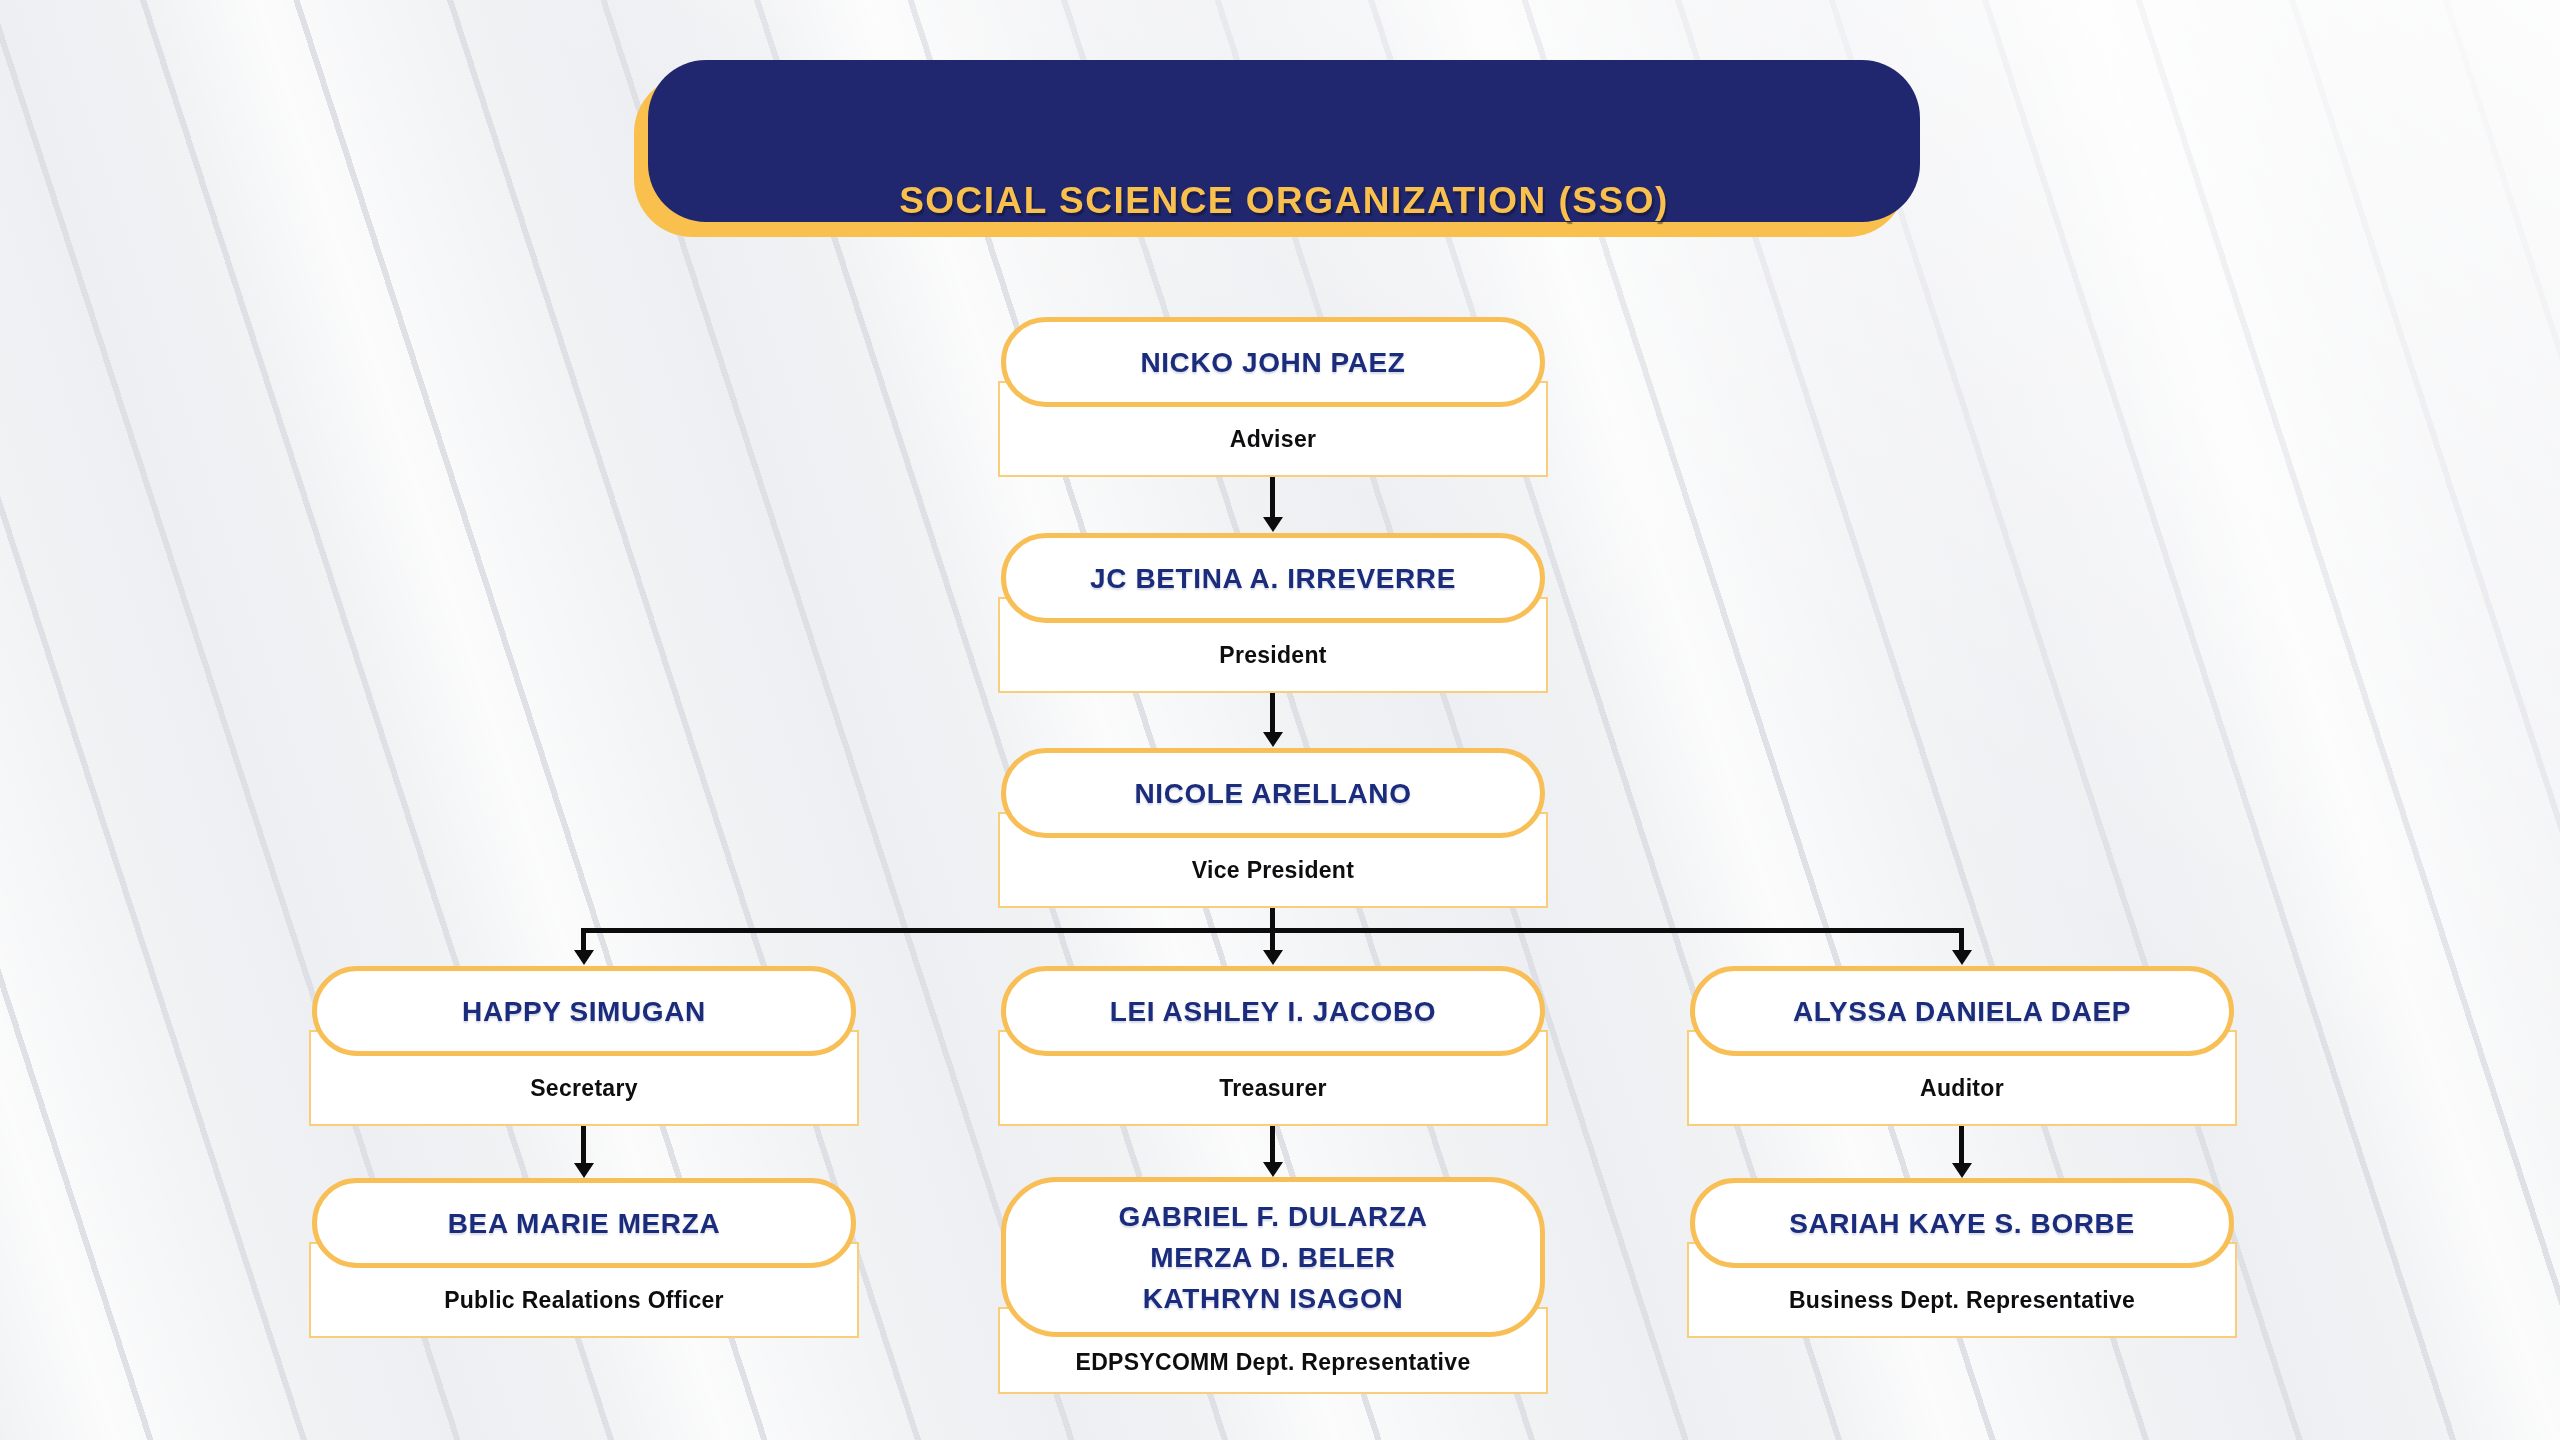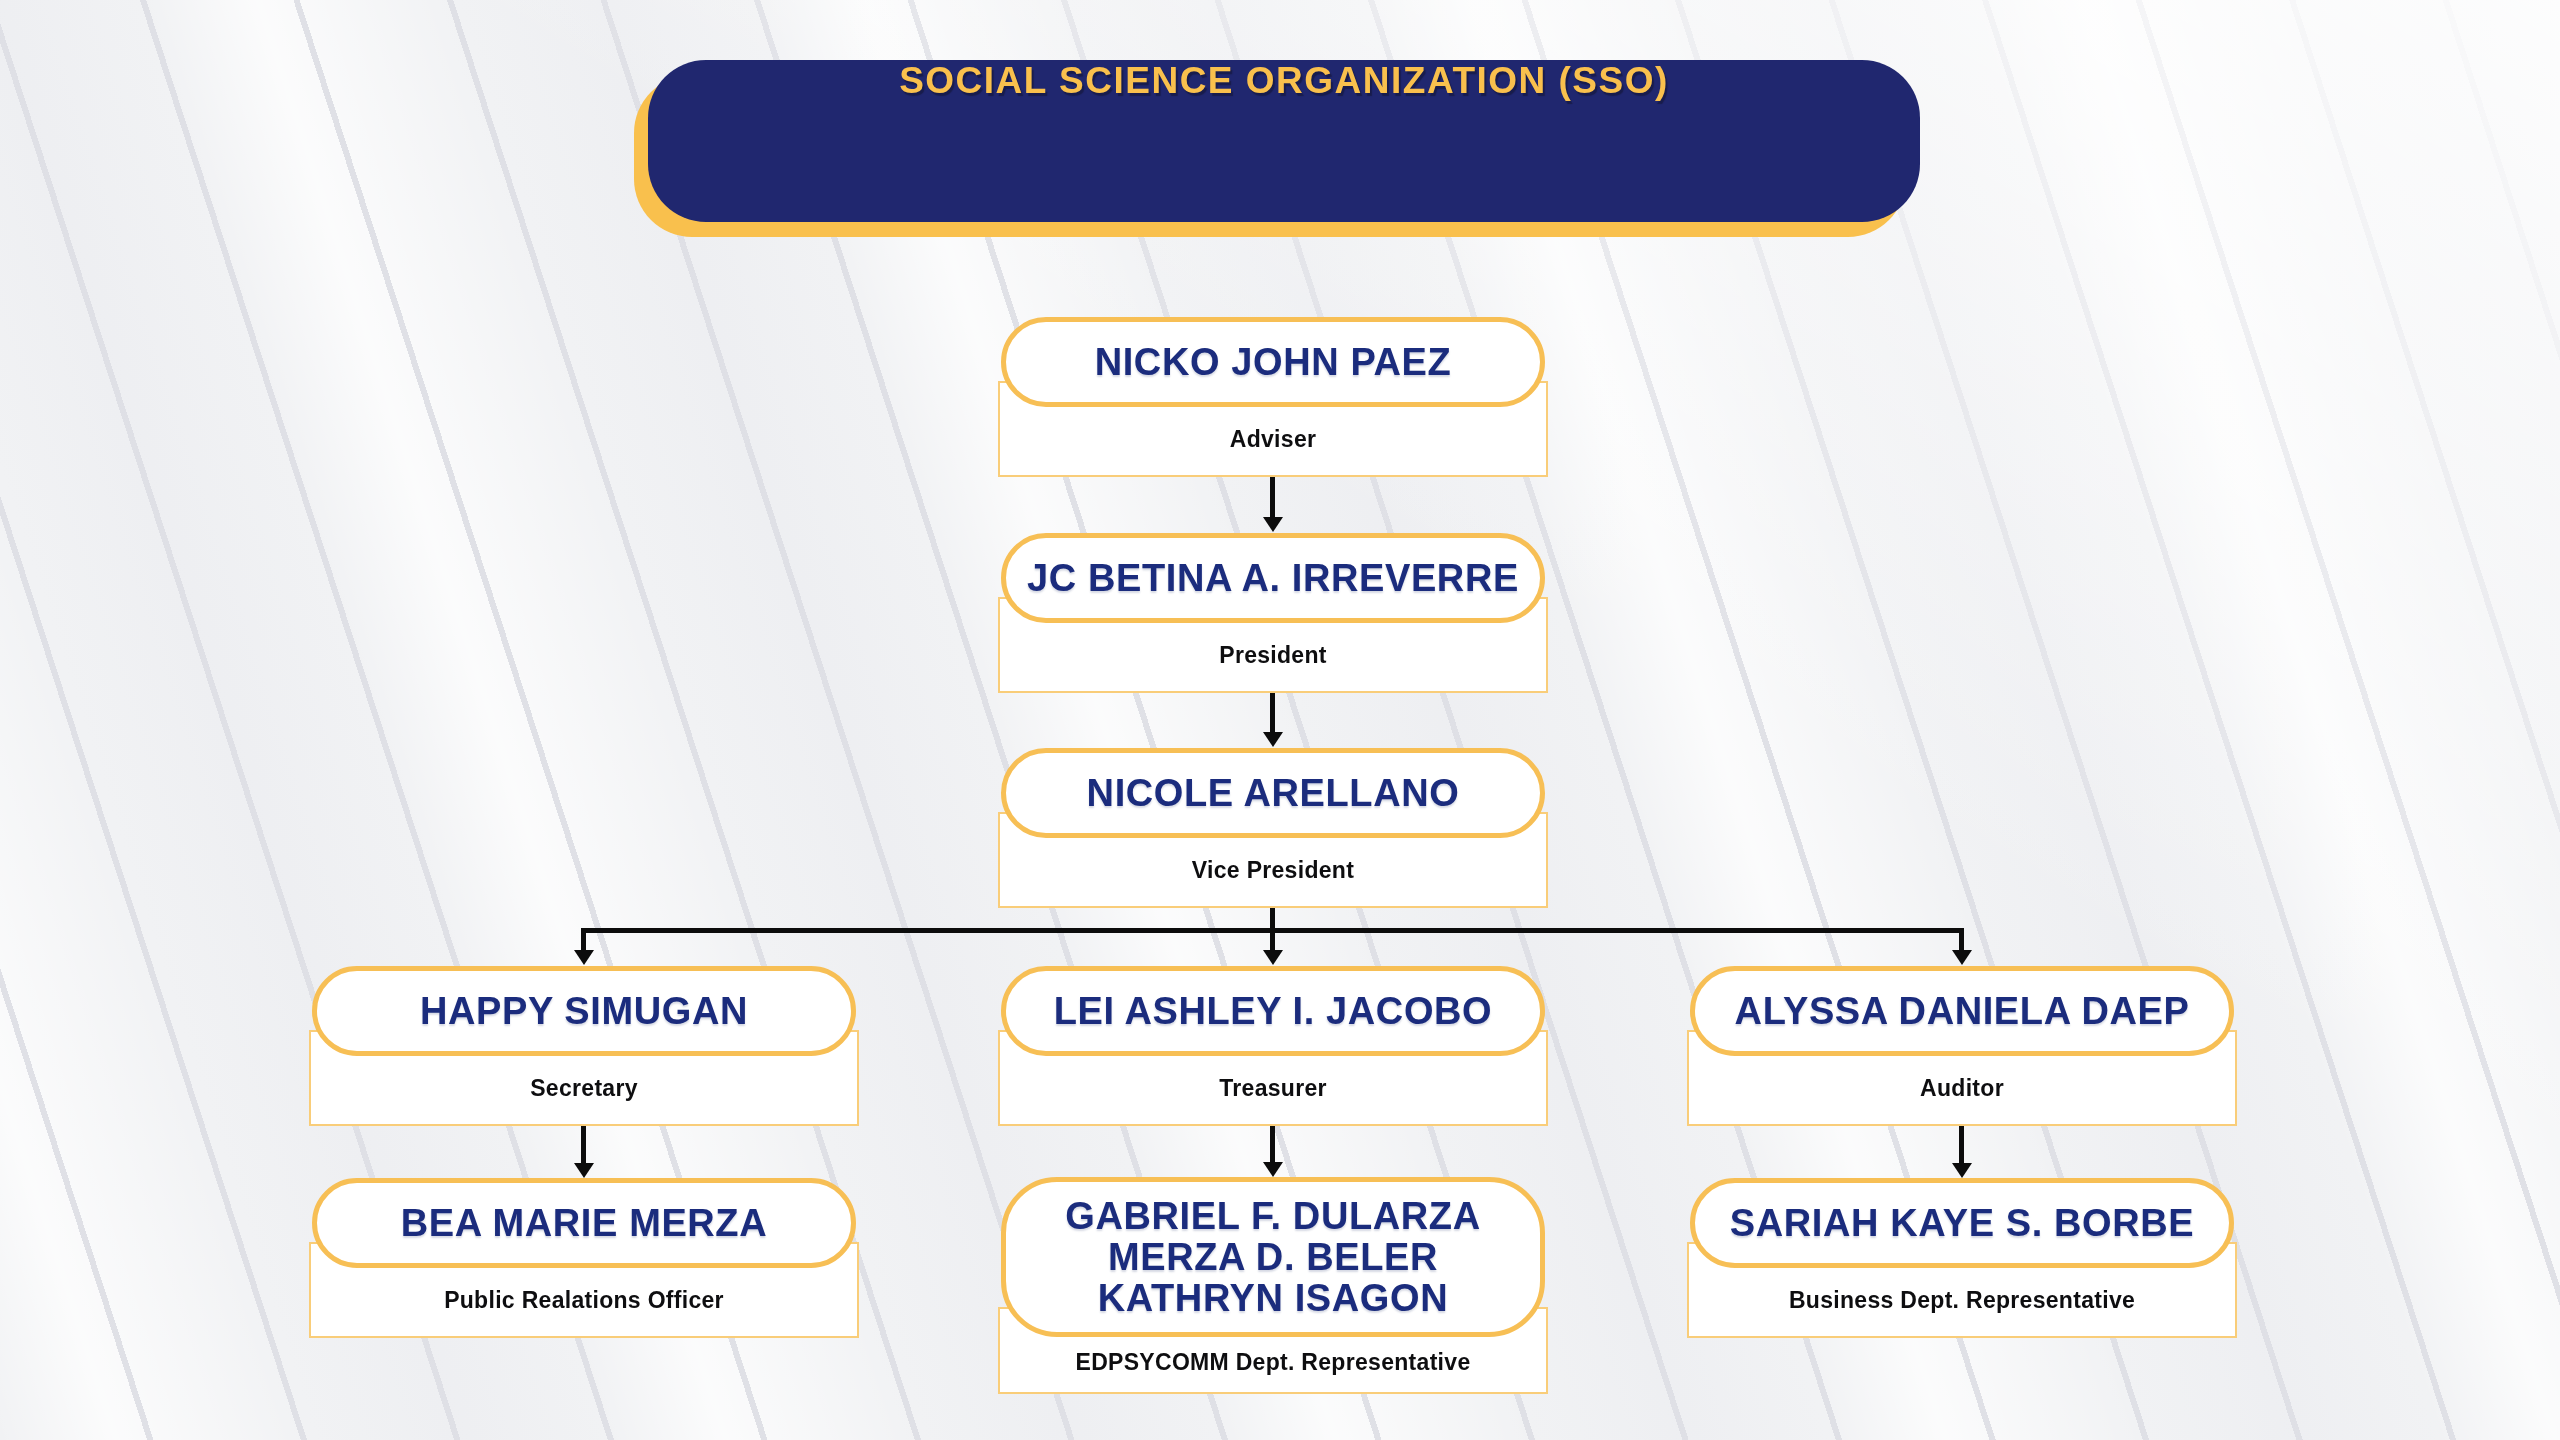--- a/index.html
+++ b/index.html
@@ -41,21 +41,21 @@
     border-radius: 58px;
   }
   .header-navy {
     position: absolute;
     inset: 0;
     background: #20276f;
     border-radius: 58px;
     display: flex;
     flex-direction: column;
     align-items: center;
-    justify-content: space-between;
+    justify-content: flex-end;
     gap: 10px;
   }
   .header-title {
     color: #f9c04d;
     font-size: 37px;
     font-weight: 700;
     letter-spacing: 1.5px;
     text-shadow: 2px 3px 1px rgba(15, 15, 35, 0.45);
     white-space: nowrap;
   }
@@ -88,21 +88,21 @@
     border-radius: 52px;
     box-sizing: border-box;
     display: flex;
     flex-direction: column;
     align-items: center;
     justify-content: center;
     z-index: 2;
   }
   .name {
     color: #1b2c7d;
-    font-size: 38px;
+    font-size: 28px;
     font-weight: 700;
     letter-spacing: 0.6px;
     line-height: 41px;
     white-space: nowrap;
     text-shadow: 0 2px 2px rgba(30, 45, 100, 0.18);
   }
   .role {
     position: absolute;
     left: 0;
     right: 0;

